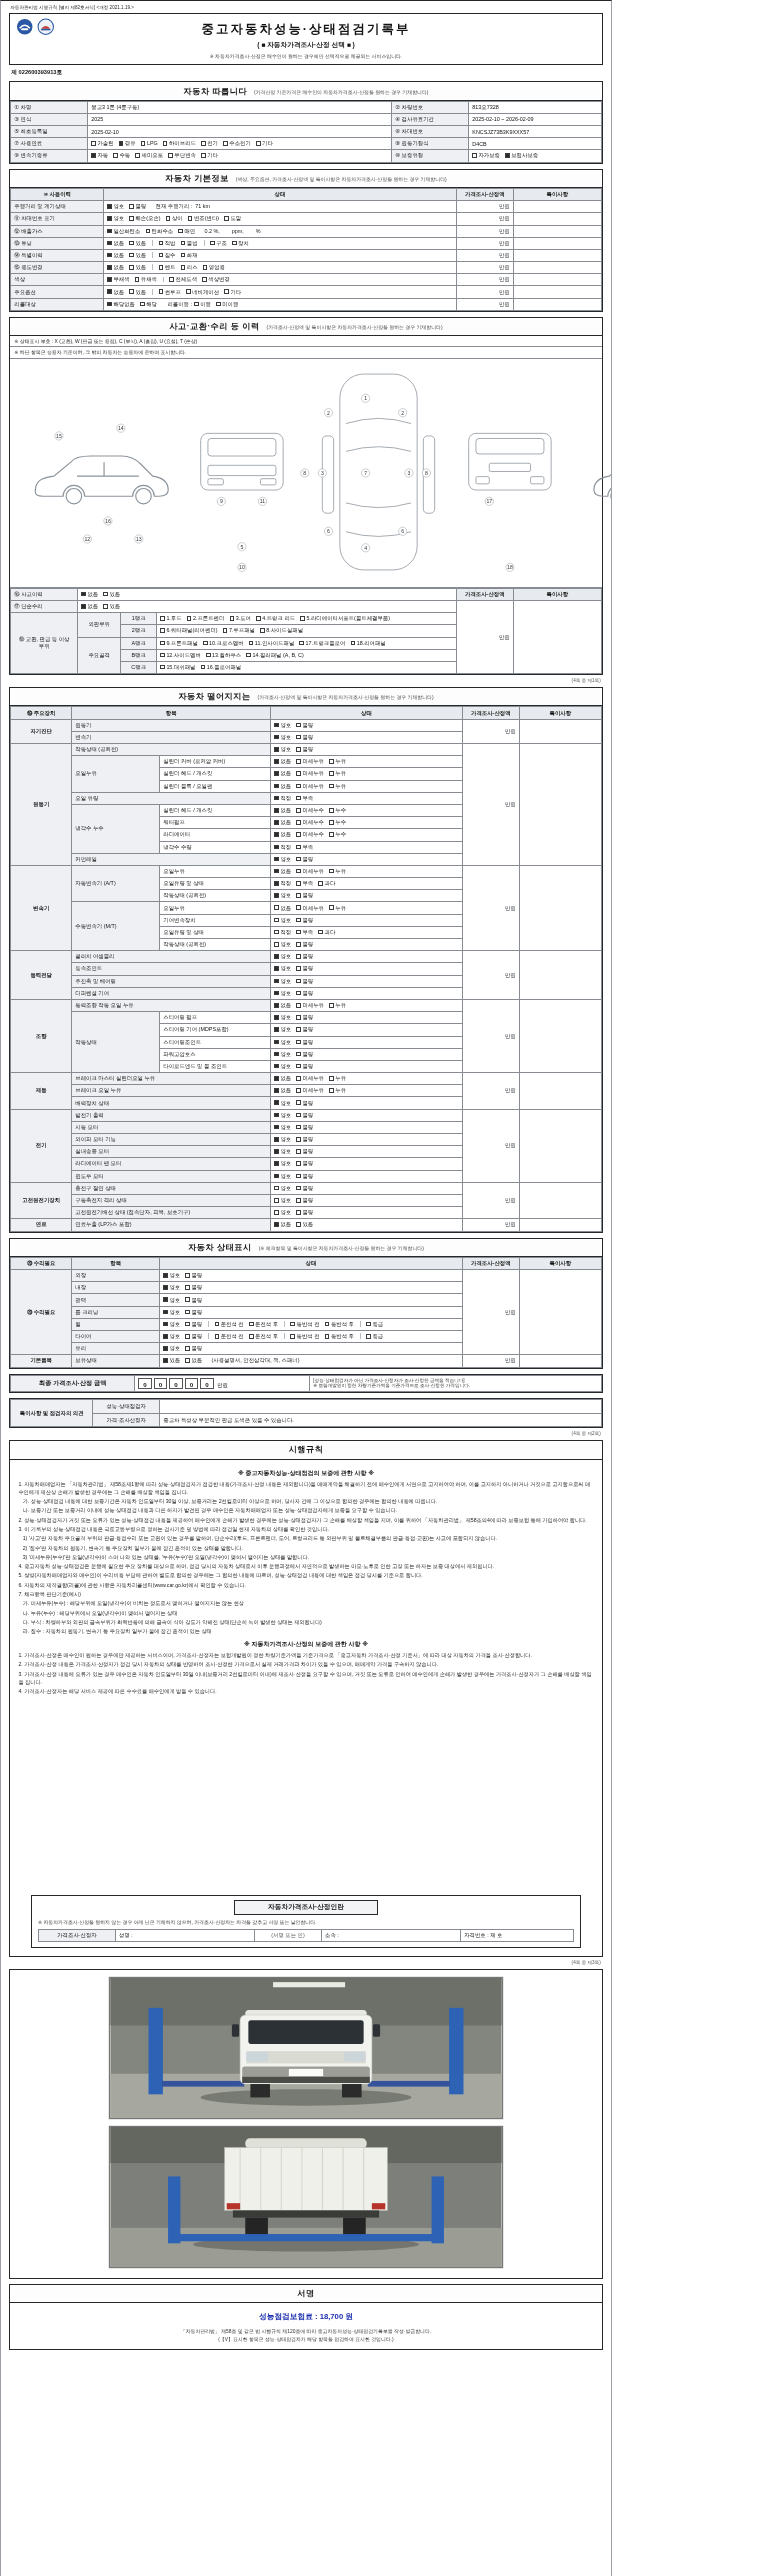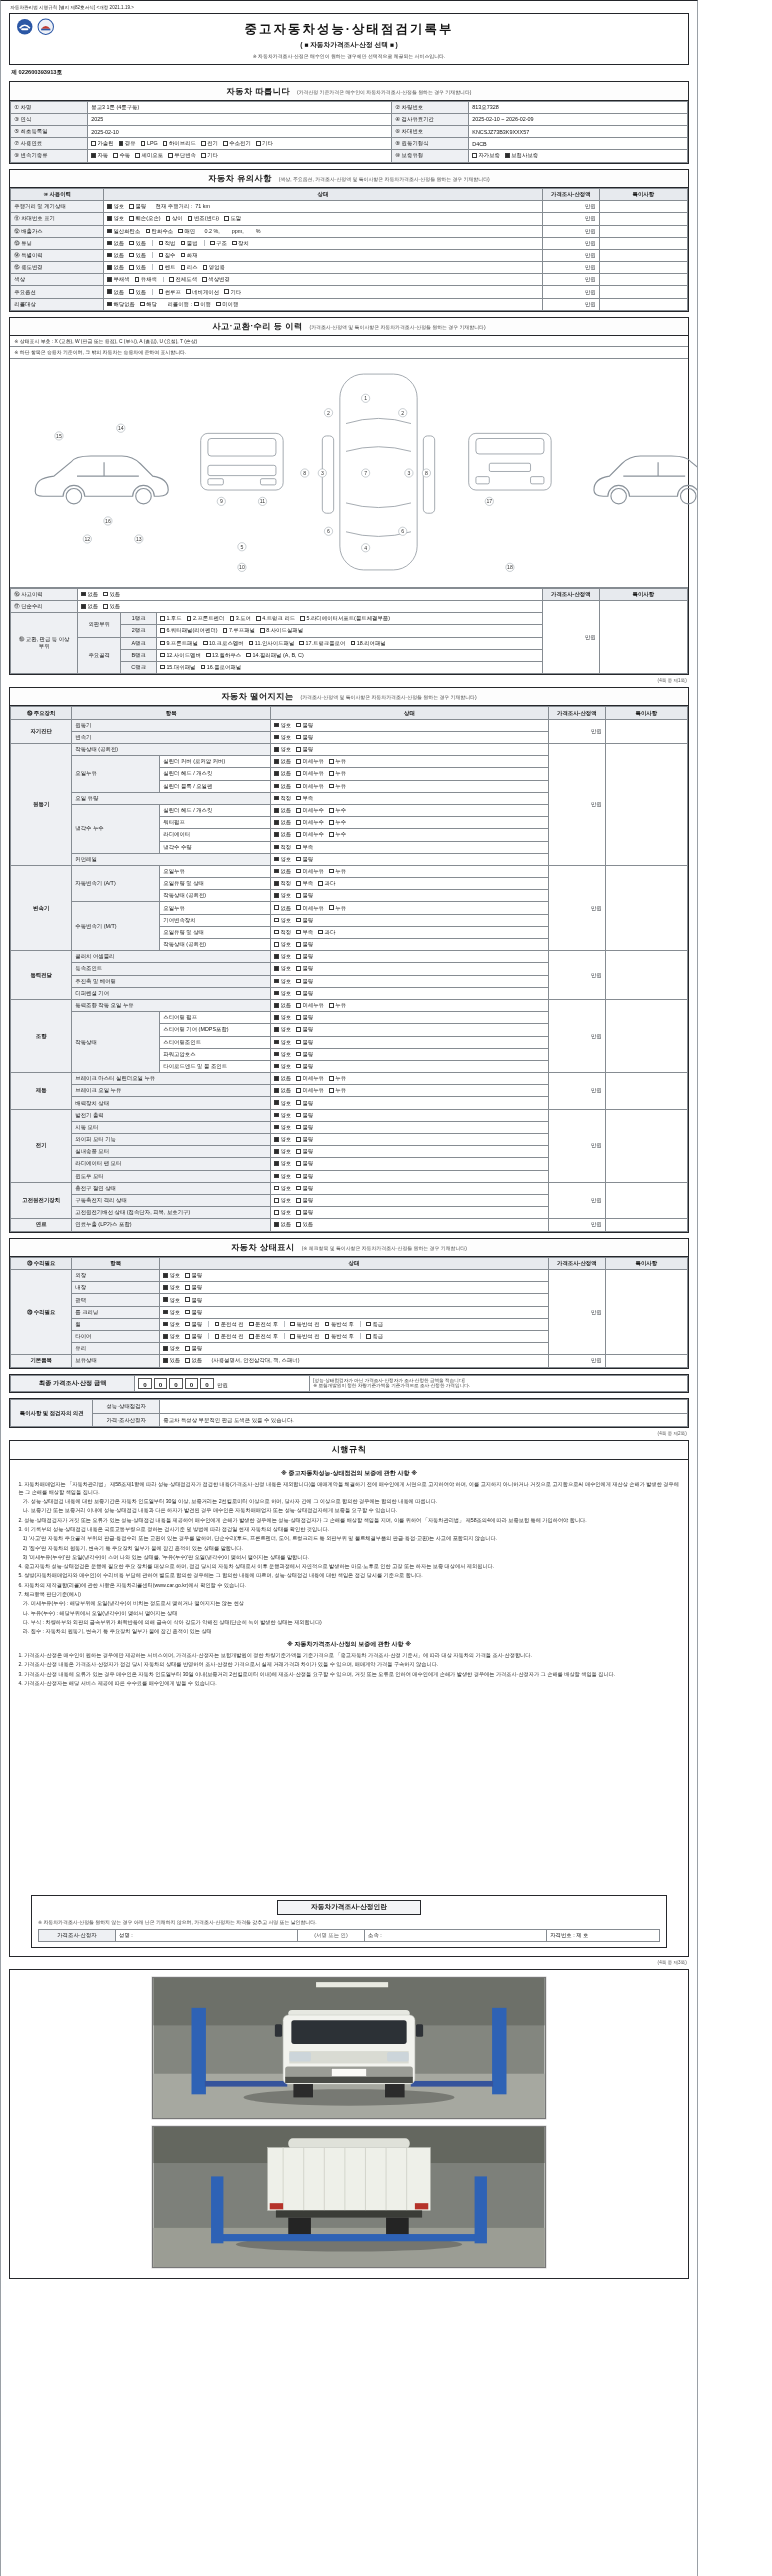--- a/index.html
+++ b/index.html
@@ -1,18 +1,18 @@
 <!DOCTYPE html>
 <html style="font-size:8.2px"><head>
 <meta charset="utf-8">
 <style>
   *{margin:0;padding:0;box-sizing:border-box}
   html,body{background:#fff}
   body{width:773px;height:2576px;font-family:"Liberation Sans","DejaVu Sans",sans-serif;color:#141414;}
-  .page{width:698px;height:2576px;overflow:hidden;position:relative;border-left:0.5px solid #9aa0a6;border-right:0.5px solid #9aa0a6;border-top:1.5px solid #23252a;padding:3.1px 8.2px 0 8.2px;background:#fff}
+  .page{width:612px;height:2576px;overflow:hidden;position:relative;border-left:0.5px solid #9aa0a6;border-right:0.5px solid #9aa0a6;border-top:1.5px solid #23252a;padding:3.1px 8.2px 0 8.2px;background:#fff}
   .lawline{font-size:4.6px;color:#2a2a2a;margin:1px 1px 2.6px}
   .sec{border:1px solid #26282c;margin-bottom:5.2px;background:#fff}
   .sec-title{text-align:center;padding:3.1px 0;font-weight:bold;font-size:8.2px;border-bottom:0.5px solid #26282c;background:#fdfdfd;letter-spacing:0.5px}
   .sec-title .sub{font-weight:normal;font-size:4.9px;color:#444;margin-left:4.1px;letter-spacing:0}
   table{width:100%;border-collapse:collapse;table-layout:fixed}
   td,th{border:0.5px solid #868c92;font-size:5.4px;padding:2.1px 3.1px;vertical-align:middle;word-break:keep-all;overflow:hidden}
   th{background:#e7eaee;font-weight:bold;text-align:center}
   .lbl{background:#eef0f3}
   .cb{display:inline-block;width:4.6px;height:4.6px;border:0.5px solid #3c3c3c;background:#fff;margin-right:1.5px;vertical-align:-0.5px}
   .cb.on{background:#2d2d2d}
@@ -118,21 +118,21 @@
             <td><span class="opt"><span class="cb on"></span><span>자동</span></span><span class="opt"><span class="cb"></span><span>수동</span></span><span class="opt"><span class="cb"></span><span>세미오토</span></span><span class="opt"><span class="cb"></span><span>무단변속</span></span><span class="opt"><span class="cb"></span><span>기타</span></span></td>
             <td class="lbl">⑩ 보증유형</td>
             <td><span class="opt"><span class="cb"></span><span>자가보증</span></span><span class="opt"><span class="cb on"></span><span>보험사보증</span></span></td>
           </tr>
         </tbody>
     </table>
   </div>
 
   <div class="sec">
     <div class="sec-title">
-      <span>자동차 유의사항</span>
+      <span>자동차 기본정보</span>
       <span class="sub">(색상, 주요옵션, 가격조사·산정액 및 특이사항은 자동차가격조사·산정을 원하는 경우 기재합니다)</span>
     </div>
     <table>
       <colgroup>
           <col style="width:93px">
           <col>
           <col style="width:57px">
           <col style="width:88px">
         </colgroup>
       <tbody id="overallBody">
@@ -816,15 +816,26 @@
           <rect x="452" y="176" width="44" height="34" fill="#242424"></rect>
           <ellipse cx="380" cy="228" rx="220" ry="14" fill="rgba(0,0,0,0.25)"></ellipse>
           <rect x="130" y="208" width="500" height="14" fill="#2e62b5"></rect>
           <rect x="112" y="96" width="24" height="130" fill="#2e62b5"></rect>
           <rect x="624" y="96" width="24" height="130" fill="#2e62b5"></rect>
         </svg>
       </div>
     </div>
   </div>
 
+  <div class="sec">
+    <div class="sec-title">서명</div>
+    <div class="sign-body">
+      <div class="insurance">
+        <span>성능점검보험료 :</span>
+        <span>18,700 원</span>
+      </div>
+      <div class="footer-line">「자동차관리법」 제58조 및 같은 법 시행규칙 제120조에 따라 중고자동차성능·상태점검기록부를 작성·발급합니다.</div>
+      <div class="footer-line">(【V】표시한 항목은 성능·상태점검자가 해당 항목을 점검하여 표시한 것입니다.)</div>
+    </div>
+  </div>
 
 </div>
 
 
 </body></html>

